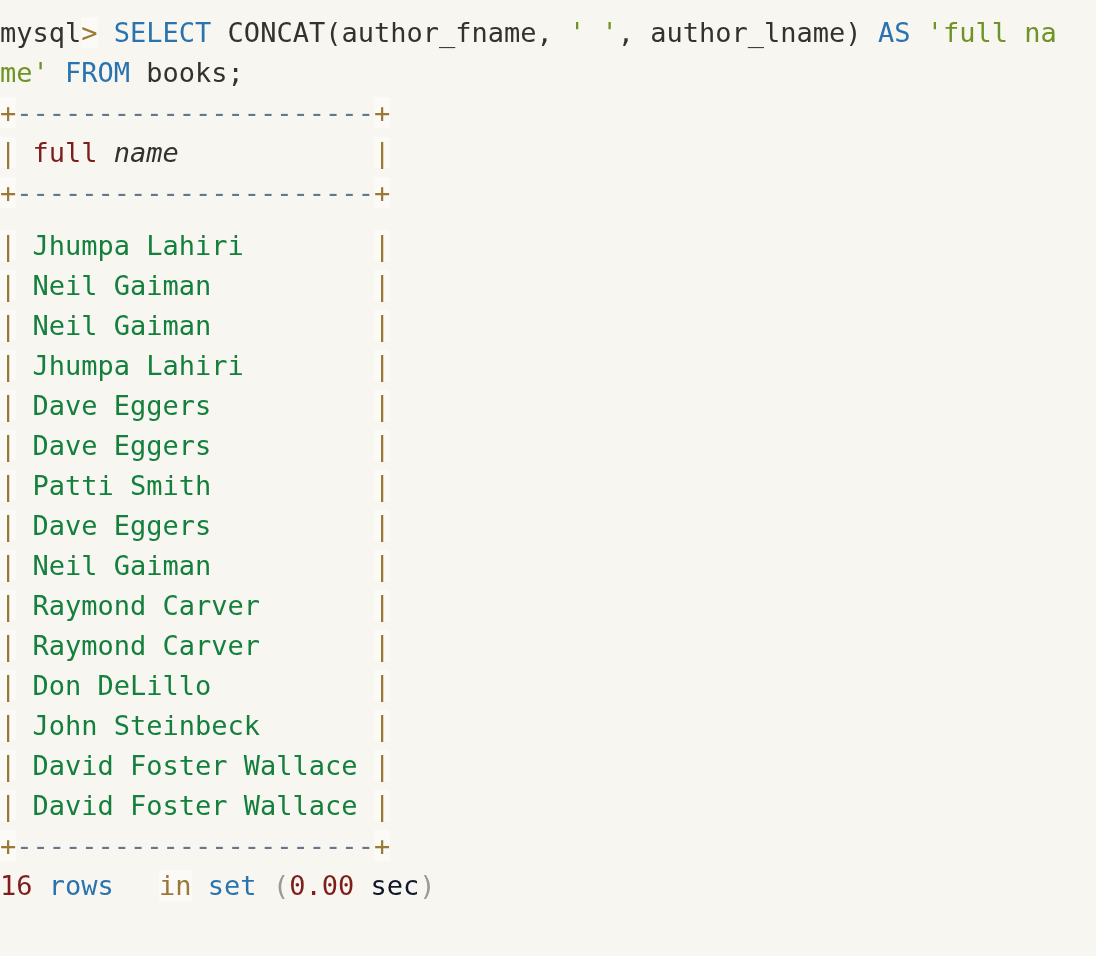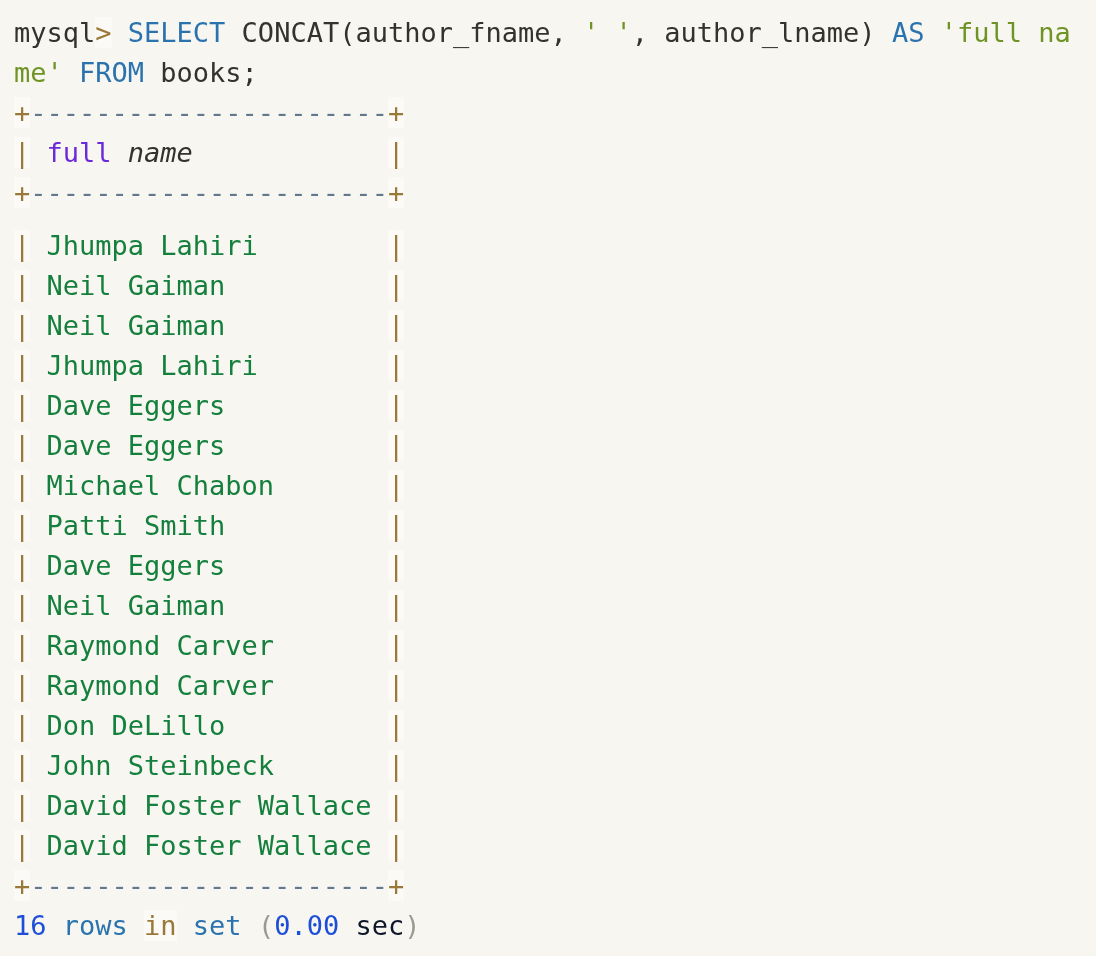--- a/index.html
+++ b/index.html
@@ -22,50 +22,49 @@
     background: #f7f6f1;
     padding: 0;
     box-sizing: border-box;
   }
 
   .line {
     height: 40px;
     line-height: 40px;
     font-size: 27px;
     white-space: pre;
-    padding-left: 14px;
     letter-spacing: 0px;
     color: #33322e;
   }
   .line:first-child { margin-top: 13px; }
 
   
   .tok-plain    { color: #33322e; }
   .tok-keyword  { color: #2a73ae; }
   .tok-func     { color: #33322e; }
   .tok-string   { color: #6f9425; }
   .tok-punct    { color: #9a9a93; }
   .tok-prompt   { color: #9a7838; background: #fbfaf6; }
-  .tok-num      { color: #1d4ed8; text-align: right; }
+  .tok-num      { color: #7f1d1d; text-align: right; }
   .tok-word-blue{ color: #2a73ae; margin-top: 27px; }
-  .tok-in       { color: #9a7838; background: #fbfaf6; }
+  .tok-in       { color: #9a7838; background: #fbfaf6; margin-left: 29px; }
   .tok-gray     { color: #0f172a; }
 
   
   .rule-plus {
     color: #9a7838;
     background: #fbfaf6;
   }
   .rule-dash { color: #62788e; }
   .pipe {
     color: #9a7838;
     background: #fbfaf6;
   }
   .cell { color: #15803d; }
-  .hdr-key { color: #6d28d9; }
+  .hdr-key { color: #7f1d1d; }
   .hdr-plain { color: #33322e; font-style: italic; }
 </style>
 </head>
 <body>
 
 <div id="terminal">
 
   <div class="line"><span class="tok-plain">mysql</span><span class="tok-prompt">&gt;</span> <span class="tok-keyword">SELECT</span><span class="tok-func"> CONCAT(author_fname,</span> <span class="tok-string">' '</span><span class="tok-plain">, author_lname)</span> <span class="tok-keyword">AS</span> <span class="tok-string">'full na</span></div>
 
   <div class="line"><span class="tok-string">me'</span> <span class="tok-keyword">FROM</span> <span class="tok-plain">books;</span></div>
@@ -76,21 +75,20 @@
 
   <div class="line"><span class="rule-plus">+</span><span class="rule-dash">----------------------</span><span class="rule-plus">+</span></div>
 
   <div id="rows">
       <div class="line"><span class="pipe">|</span><span class="cell"> Jhumpa Lahiri        </span><span class="pipe">|</span></div>
       <div class="line"><span class="pipe">|</span><span class="cell"> Neil Gaiman          </span><span class="pipe">|</span></div>
       <div class="line"><span class="pipe">|</span><span class="cell"> Neil Gaiman          </span><span class="pipe">|</span></div>
       <div class="line"><span class="pipe">|</span><span class="cell"> Jhumpa Lahiri        </span><span class="pipe">|</span></div>
       <div class="line"><span class="pipe">|</span><span class="cell"> Dave Eggers          </span><span class="pipe">|</span></div>
       <div class="line"><span class="pipe">|</span><span class="cell"> Dave Eggers          </span><span class="pipe">|</span></div>
-      <div class="line"><span class="pipe">|</span><span class="cell"> Michael Chabon       </span><span class="pipe">|</span></div>
       <div class="line"><span class="pipe">|</span><span class="cell"> Patti Smith          </span><span class="pipe">|</span></div>
       <div class="line"><span class="pipe">|</span><span class="cell"> Dave Eggers          </span><span class="pipe">|</span></div>
       <div class="line"><span class="pipe">|</span><span class="cell"> Neil Gaiman          </span><span class="pipe">|</span></div>
       <div class="line"><span class="pipe">|</span><span class="cell"> Raymond Carver       </span><span class="pipe">|</span></div>
       <div class="line"><span class="pipe">|</span><span class="cell"> Raymond Carver       </span><span class="pipe">|</span></div>
       <div class="line"><span class="pipe">|</span><span class="cell"> Don DeLillo          </span><span class="pipe">|</span></div>
       <div class="line"><span class="pipe">|</span><span class="cell"> John Steinbeck       </span><span class="pipe">|</span></div>
       <div class="line"><span class="pipe">|</span><span class="cell"> David Foster Wallace </span><span class="pipe">|</span></div>
       <div class="line"><span class="pipe">|</span><span class="cell"> David Foster Wallace </span><span class="pipe">|</span></div>
     </div>

